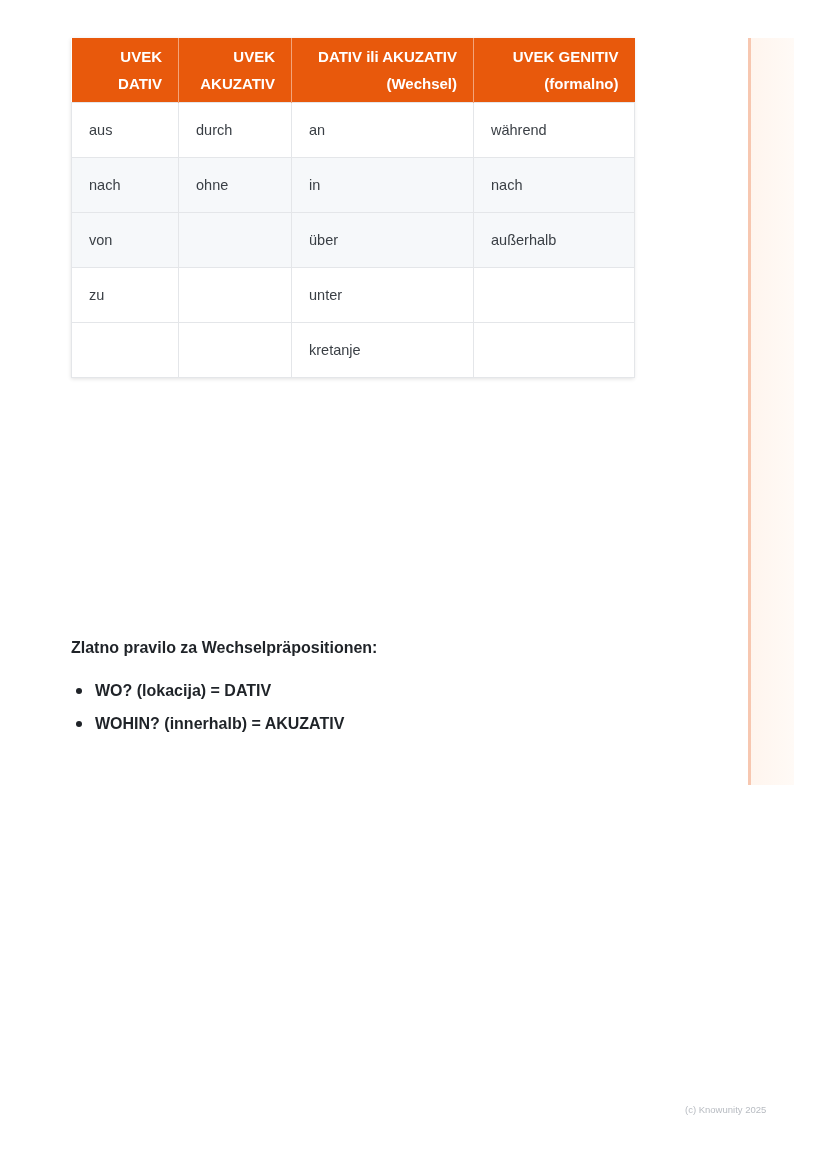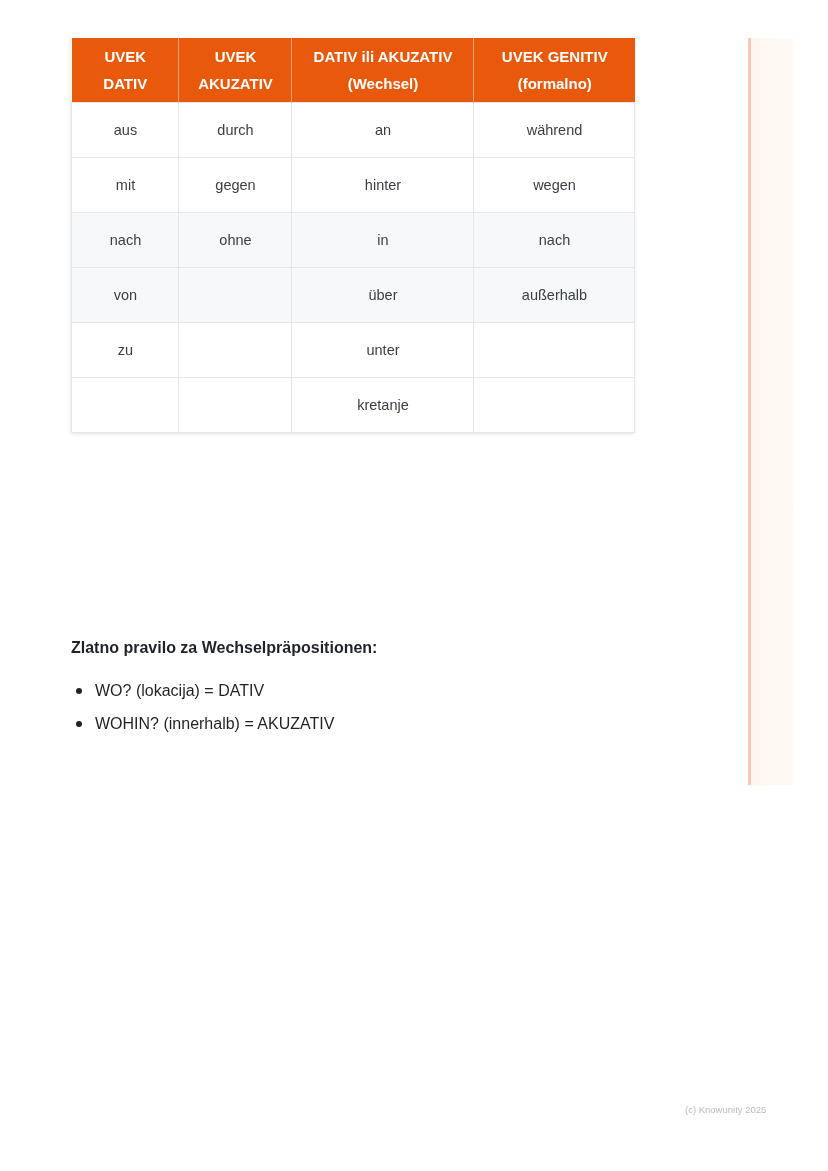--- a/index.html
+++ b/index.html
@@ -7,40 +7,39 @@
     width: 828px; height: 1171px; background: #ffffff; position: relative; overflow: hidden;
     font-family: "Liberation Sans", "DejaVu Sans", sans-serif; color: #1f2328;
   }
   .table-wrap {
     position: absolute; left: 71px; top: 38px; width: 563px;
     box-shadow: 0 1px 4px rgba(0,0,0,0.12);
   }
   table { border-collapse: collapse; width: 563px; table-layout: fixed; }
   th {
     background: #e8590c; color: #ffffff; font-weight: bold; font-size: 15px;
-    line-height: 27px; text-align: center; vertical-align: top;
+    line-height: 27px; text-align: right; vertical-align: top;
     padding: 5px 16px 5px 17px; height: 62px; box-sizing: border-box;
     border-right: 1px solid #f3a47a;
   }
   th:last-child { border-right: none; }
   td {
     font-size: 14.5px; color: #3a3f45; height: 55px; box-sizing: border-box;
     padding: 0 16px 0 17px; border: 1px solid #e4e6e9; vertical-align: middle;
     line-height: 1;
-    text-align: center;
   }
   tr.even td { background: #f6f8fa; }
   tr.odd td { background: #ffffff; }
   .col1 { width: 107px; } .col2 { width: 113px; } .col3 { width: 182px; } .col4 { width: 161px; }
   .rule-title {
     position: absolute; left: 71px; top: 639px; font-size: 16px; font-weight: bold; color: #1f2328;
   }
   .rule-list { position: absolute; left: 71px; top: 680px; margin: 0; padding: 0; list-style: none; }
   .rule-list li {
-    position: relative; padding-left: 24px; font-size: 16px; font-weight: normal; color: #1f2328;
+    position: relative; padding-left: 24px; font-size: 16px; font-weight: bold; color: #1f2328;
     height: 33px; line-height: 22px;
   }
   .rule-list li .bullet {
     position: absolute; left: 5px; top: 8px; width: 6px; height: 6px; border-radius: 50%; background: #1f2328;
   }
   .side-panel {
     position: absolute; left: 748px; top: 38px; width: 43px; height: 747px;
     background: linear-gradient(to right, #fff5ee, #fffaf6);
     border-left: 3px solid #f7c7b0;
   }
@@ -73,26 +72,20 @@
           </th>
       </tr>
     </thead>
     <tbody>
       <tr class="odd">
         <td>aus</td>
         <td>durch</td>
         <td>an</td>
         <td>während</td>
       </tr>
-      <tr class="odd">
-        <td>mit</td>
-        <td>gegen</td>
-        <td>hinter</td>
-        <td>wegen</td>
-      </tr>
       <tr class="even">
         <td>nach</td>
         <td>ohne</td>
         <td>in</td>
         <td>nach</td>
       </tr>
       <tr class="even">
         <td>von</td>
         <td></td>
         <td>über</td>

